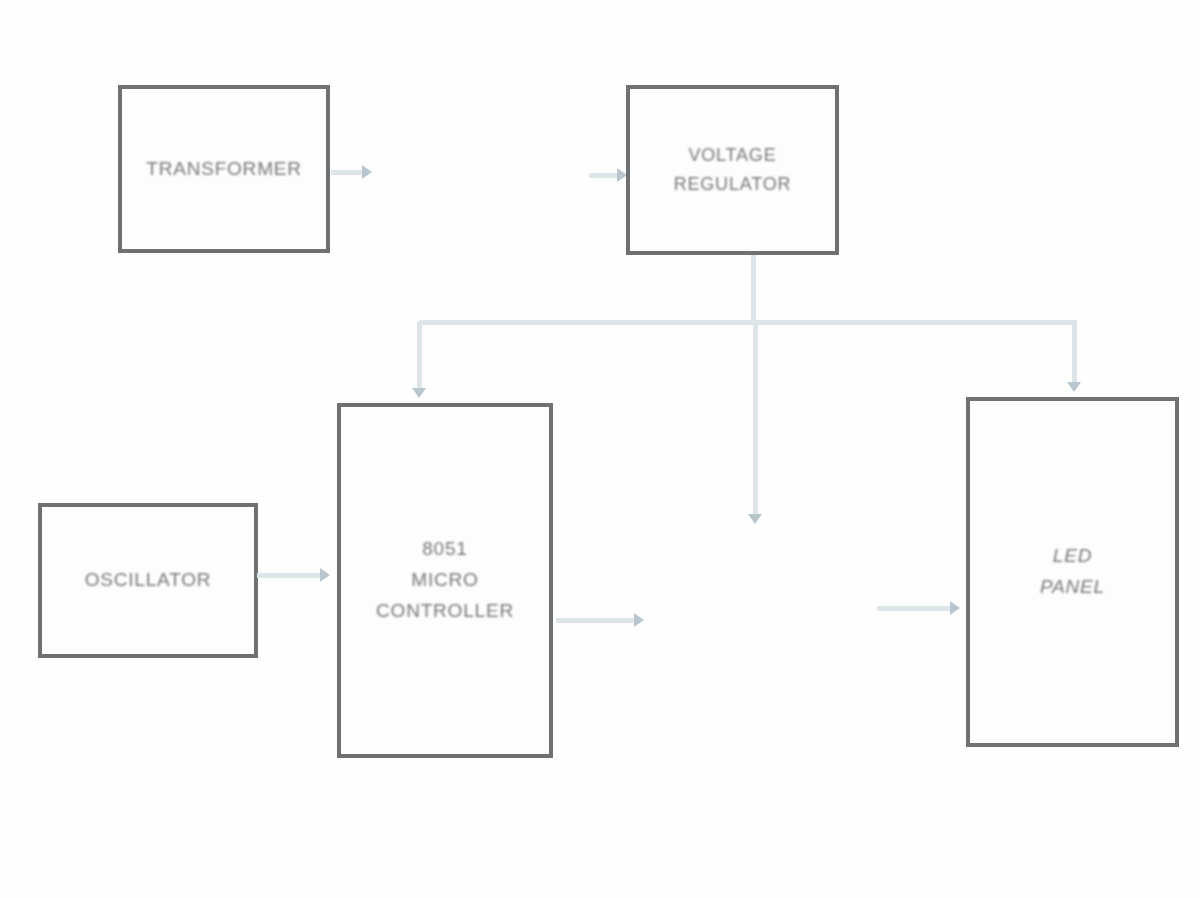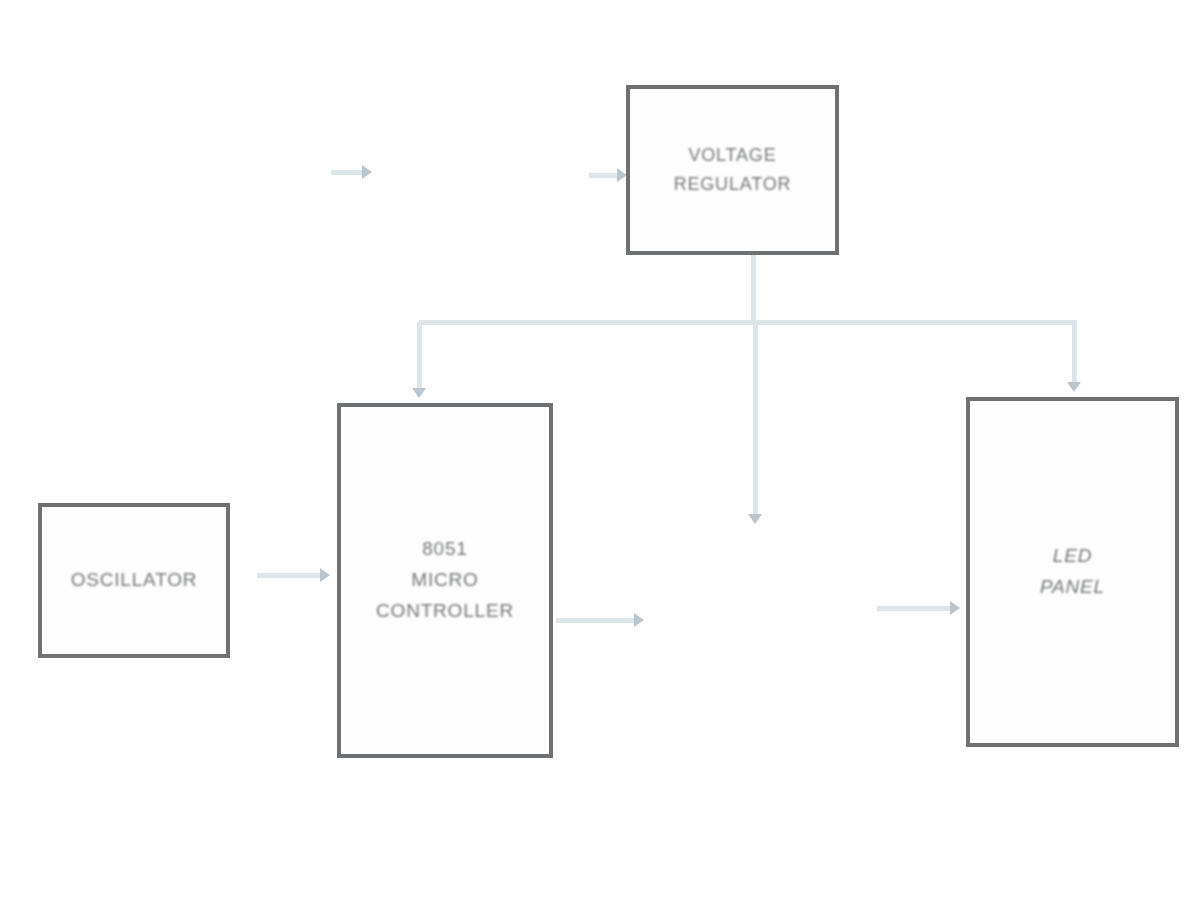--- a/index.html
+++ b/index.html
@@ -71,20 +71,23 @@
     border-left: 7px solid transparent;
     border-right: 7px solid transparent;
     border-top: 10px solid #b9c6ce;
   }
 </style>
 </head>
 <body>
 
 <div id="canvas">
 
+  <div class="block" style="left:118px; top:85px; width:212px; height:168px;">
+    <span class="label">TRANSFORMER</span>
+  </div>
 
   <div class="conn h" style="left:331px; top:170px; width:36px;"></div>
   <div class="arrow-r" style="left:362px; top:165px;"></div>
 
 
   <div class="conn h" style="left:589px; top:173px; width:35px;"></div>
   <div class="arrow-r" style="left:617px; top:168px;"></div>
 
   <div class="block small-type" style="left:626px; top:85px; width:213px; height:170px;">
     <span class="label">VOLTAGE
@@ -97,21 +100,21 @@
 
   <div class="conn v" style="left:417px; top:322px; height:70px;"></div>
   <div class="arrow-d" style="left:412px; top:388px;"></div>
 
   <div class="conn v" style="left:753px; top:322px; height:196px;"></div>
   <div class="arrow-d" style="left:748px; top:514px;"></div>
 
   <div class="conn v" style="left:1072px; top:322px; height:64px;"></div>
   <div class="arrow-d" style="left:1067px; top:382px;"></div>
 
-  <div class="block" style="left:38px; top:503px; width:192px; height:155px;text-align:center;">
+  <div class="block" style="left:38px; top:503px; width:220px; height:155px;text-align:center;">
     <span class="label">OSCILLATOR</span>
   </div>
 
   <div class="conn h" style="left:257px; top:573px; width:66px;"></div>
   <div class="arrow-r" style="left:320px; top:568px;"></div>
 
   <div class="block" style="left:337px; top:403px; width:216px; height:355px;text-align:center;">
     <span class="label">8051
 MICRO
 CONTROLLER</span>

